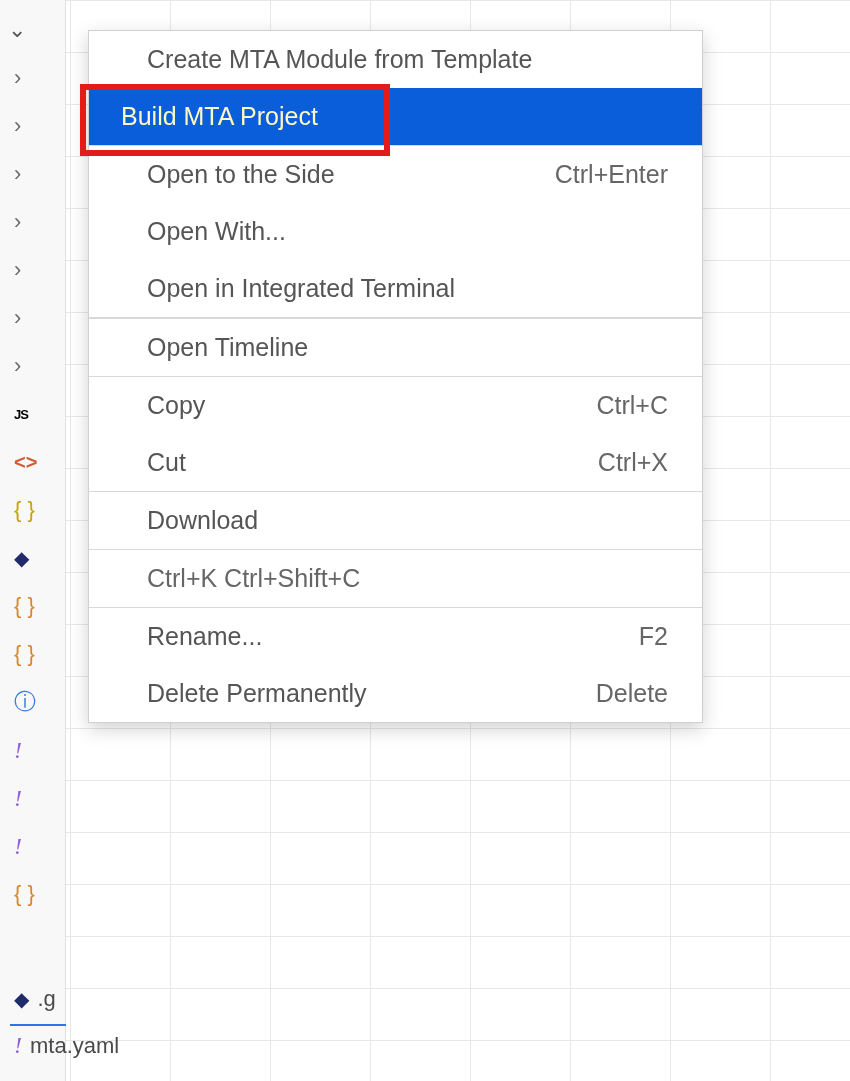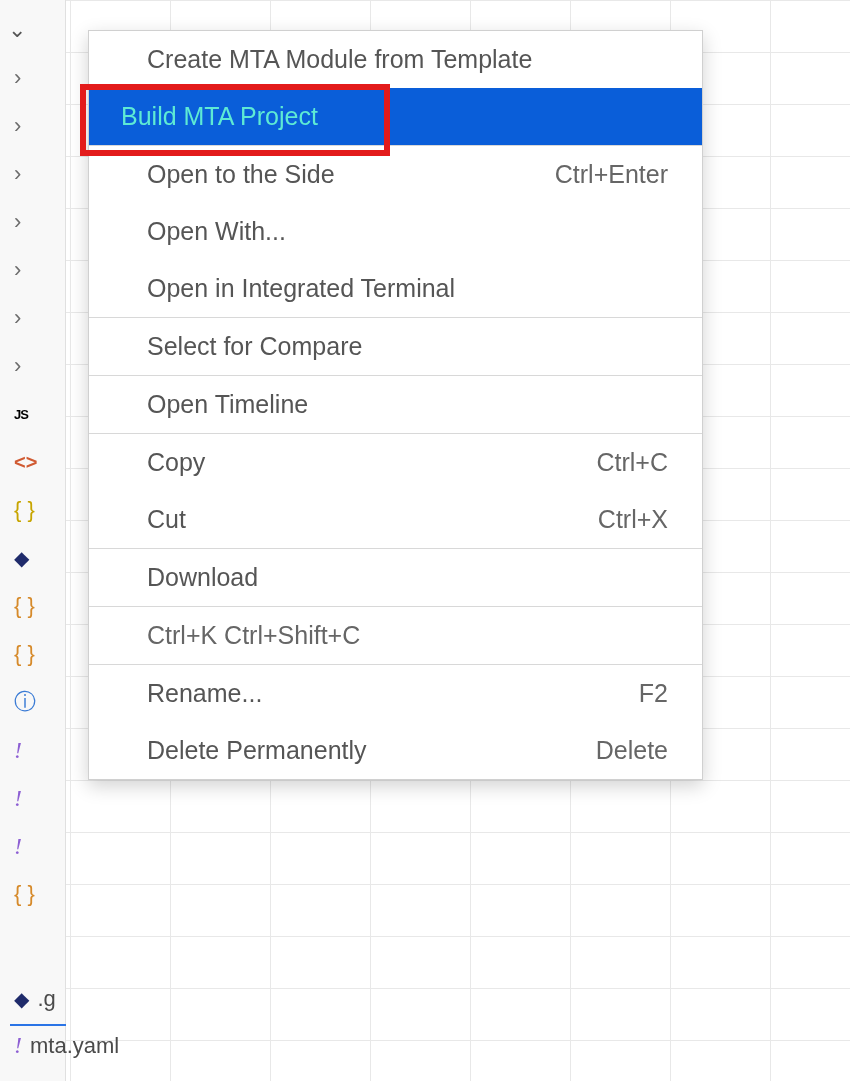--- a/index.html
+++ b/index.html
@@ -77,21 +77,21 @@
   }
   .menu-item {
     display: flex;
     align-items: center;
     justify-content: space-between;
     padding: 14px 34px 14px 58px;
     cursor: default;
   }
   .menu-item.selected {
     background: #0a5ed9;
-    color: #5eead4;
+    color: #fef9c3;
     padding-left: 32px;
   }
   .menu-sep {
     border-top: 1px solid #d8d8d8;
     margin: 0;
   }
   .shortcut { color: #666; font-size: 25px; }
   .highlight-box {
     position: absolute;
     left: 80px;
@@ -189,23 +189,20 @@
     <span>Open to the Side</span>
     <span class="shortcut">Ctrl+Enter</span>
   </div>
   <div class="menu-item">
     <span>Open With...</span>
   </div>
   <div class="menu-item">
     <span>Open in Integrated Terminal</span>
   </div>
   <div class="menu-sep"></div>
-  <div class="menu-item">
-    <span>Select for Compare</span>
-  </div>
   <div class="menu-sep"></div>
   <div class="menu-item">
     <span>Open Timeline</span>
   </div>
   <div class="menu-sep"></div>
   <div class="menu-item">
     <span>Copy</span>
     <span class="shortcut">Ctrl+C</span>
   </div>
   <div class="menu-item">

